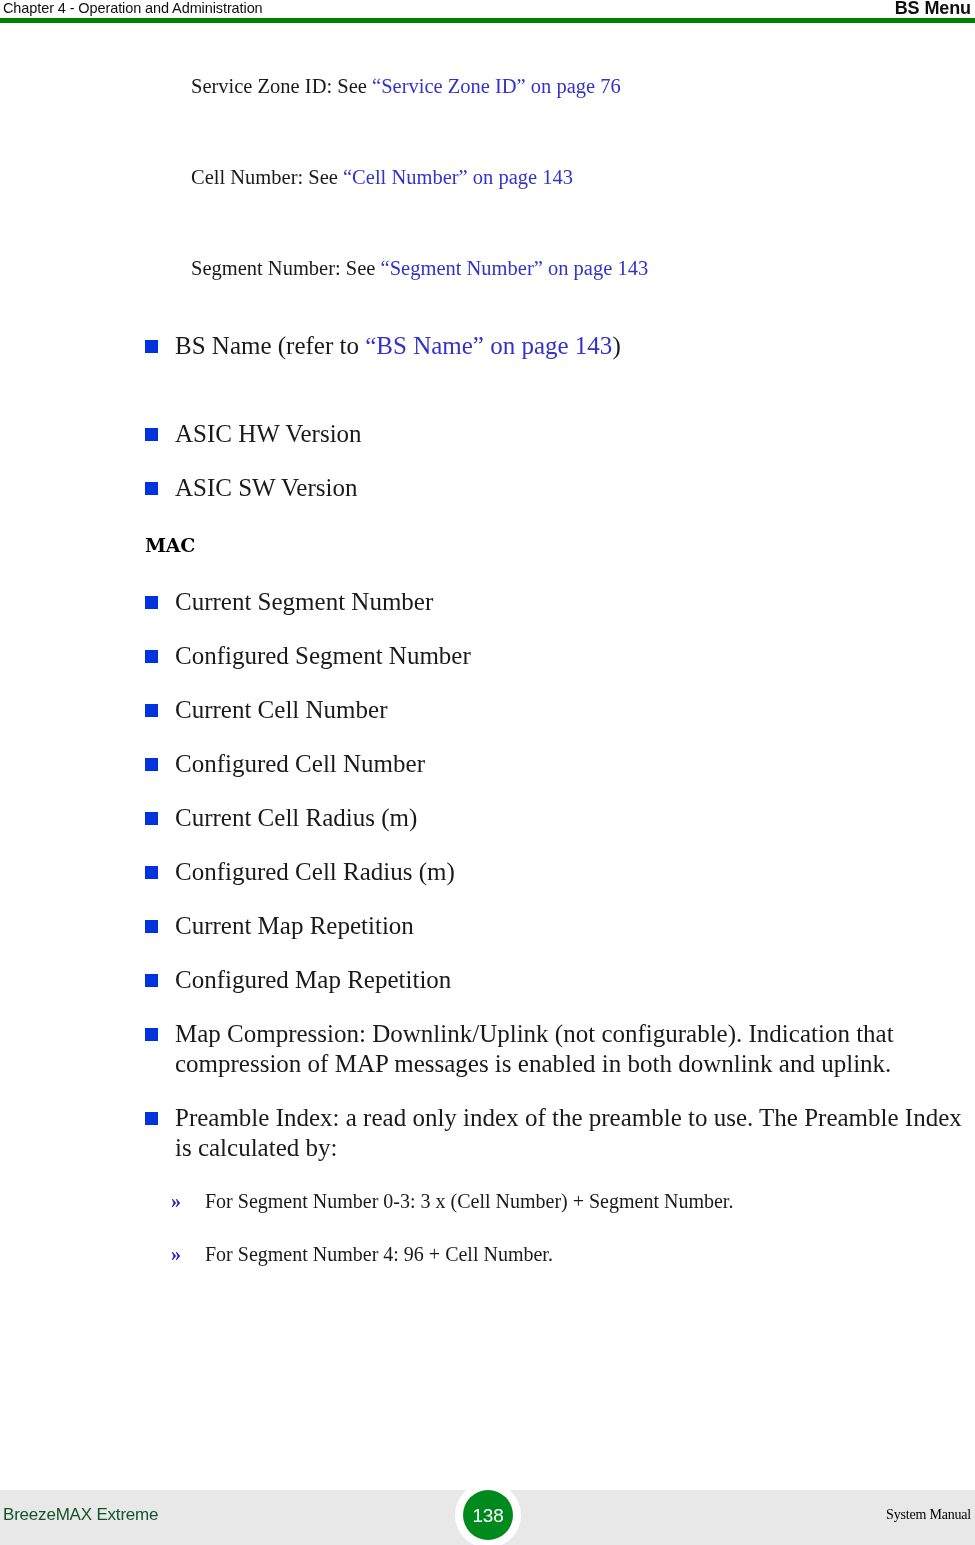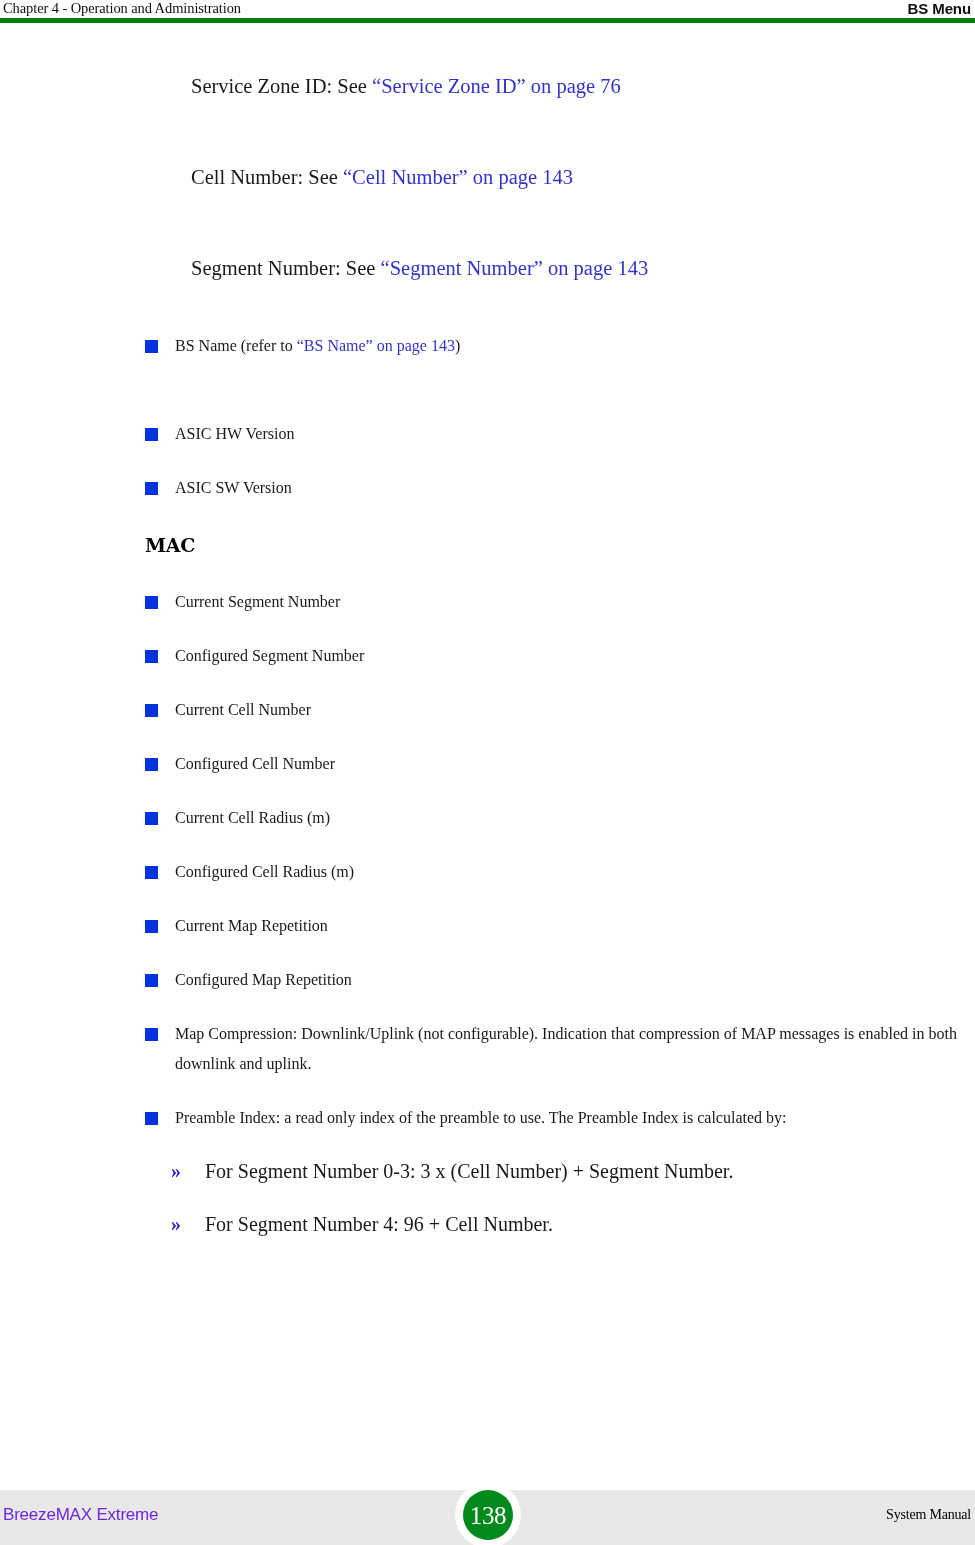--- a/index.html
+++ b/index.html
@@ -28,24 +28,23 @@
     display: flex;
     align-items: flex-start;
     justify-content: space-between;
     font-family: "Liberation Sans", "DejaVu Sans", sans-serif;
   }
   #page-header .hdr-left {
     font-size: 14.5px;
     line-height: 17px;
     color: #0f0f0f;
     letter-spacing: -0.1px;
-    font-family: Liberation Serif, serif;
   }
   #page-header .hdr-right {
-    font-size: 15px;
+    font-size: 18px;
     line-height: 17px;
     font-weight: bold;
     color: #0f0f0f;
     letter-spacing: -0.1px;
   }
   #header-rule {
     position: absolute;
     top: 18px;
     left: 0;
     width: 975px;
@@ -84,21 +83,21 @@
     font-weight: bold;
     color: #000000;
     font-family: "DejaVu Serif", "Liberation Serif", serif;
     letter-spacing: -0.2px;
   }
 
   
   .bullet {
     margin: 0;
     padding: 0 10px 0 175px;
-    font-size: 16px;
+    font-size: 25px;
     line-height: 30px;
     color: #1a1a1a;
     position: relative;
   }
   .bullet .sq {
     position: absolute;
     left: 145px;
     top: 9px;
     width: 13px;
     height: 13px;
@@ -144,21 +143,21 @@
     height: 55px;
     background: #e8e8e8;
   }
   #footer-left {
     position: absolute;
     left: 3px;
     top: 14px;
     font-family: "Liberation Sans", "DejaVu Sans", sans-serif;
     font-size: 17px;
     line-height: 21px;
-    color: #6d28d9;
+    color: #14532d;
     letter-spacing: -0.2px;
   }
   #footer-right {
     position: absolute;
     right: 4px;
     top: 14px;
     font-family: Liberation Serif, serif;
     font-size: 14px;
     line-height: 21px;
     color: #000000;
@@ -179,22 +178,22 @@
     top: 8px;
     width: 50px;
     height: 50px;
     border-radius: 50%;
     background: #008a1e;
     display: flex;
     align-items: center;
     justify-content: center;
   }
   #page-number-text {
-    font-family: Liberation Serif, serif;
-    font-size: 25px;
+    font-family: Liberation Sans, sans-serif;
+    font-size: 19px;
     line-height: 19px;
     color: #ffffff;
     letter-spacing: -0.3px;
   }
 </style>
 </head>
 <body>
 
 <div id="page-header">
   <span class="hdr-left">Chapter 4 - Operation and Administration</span>

